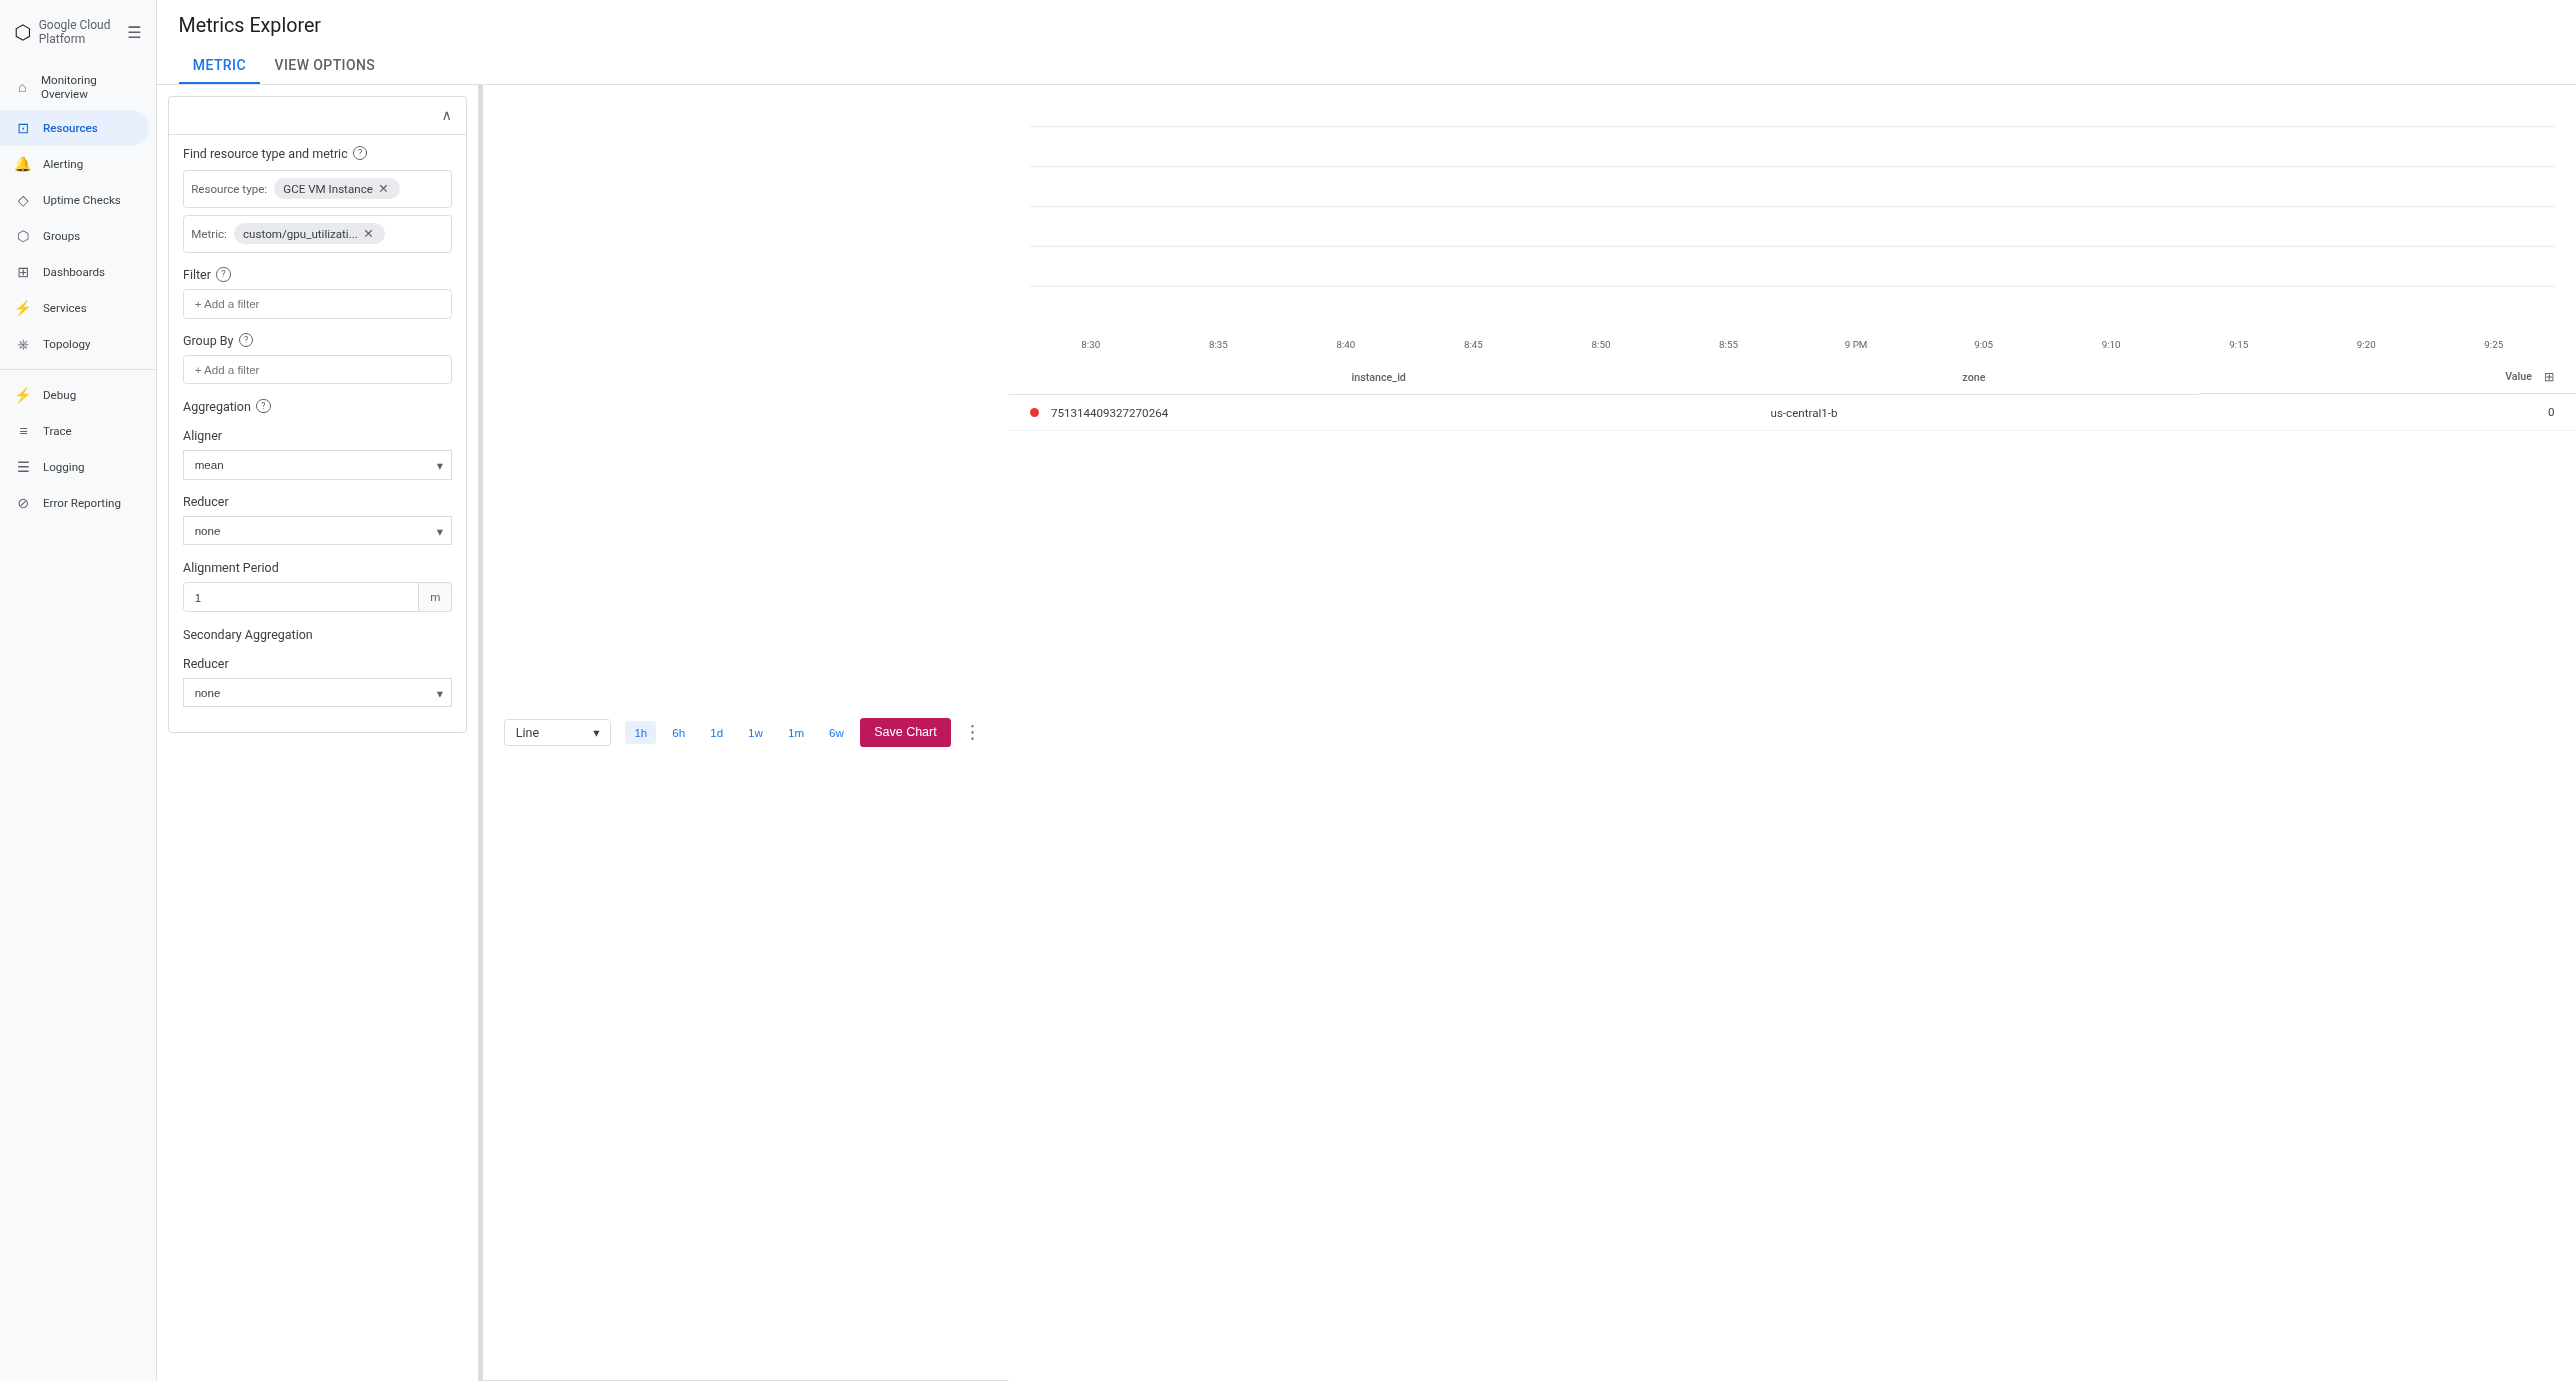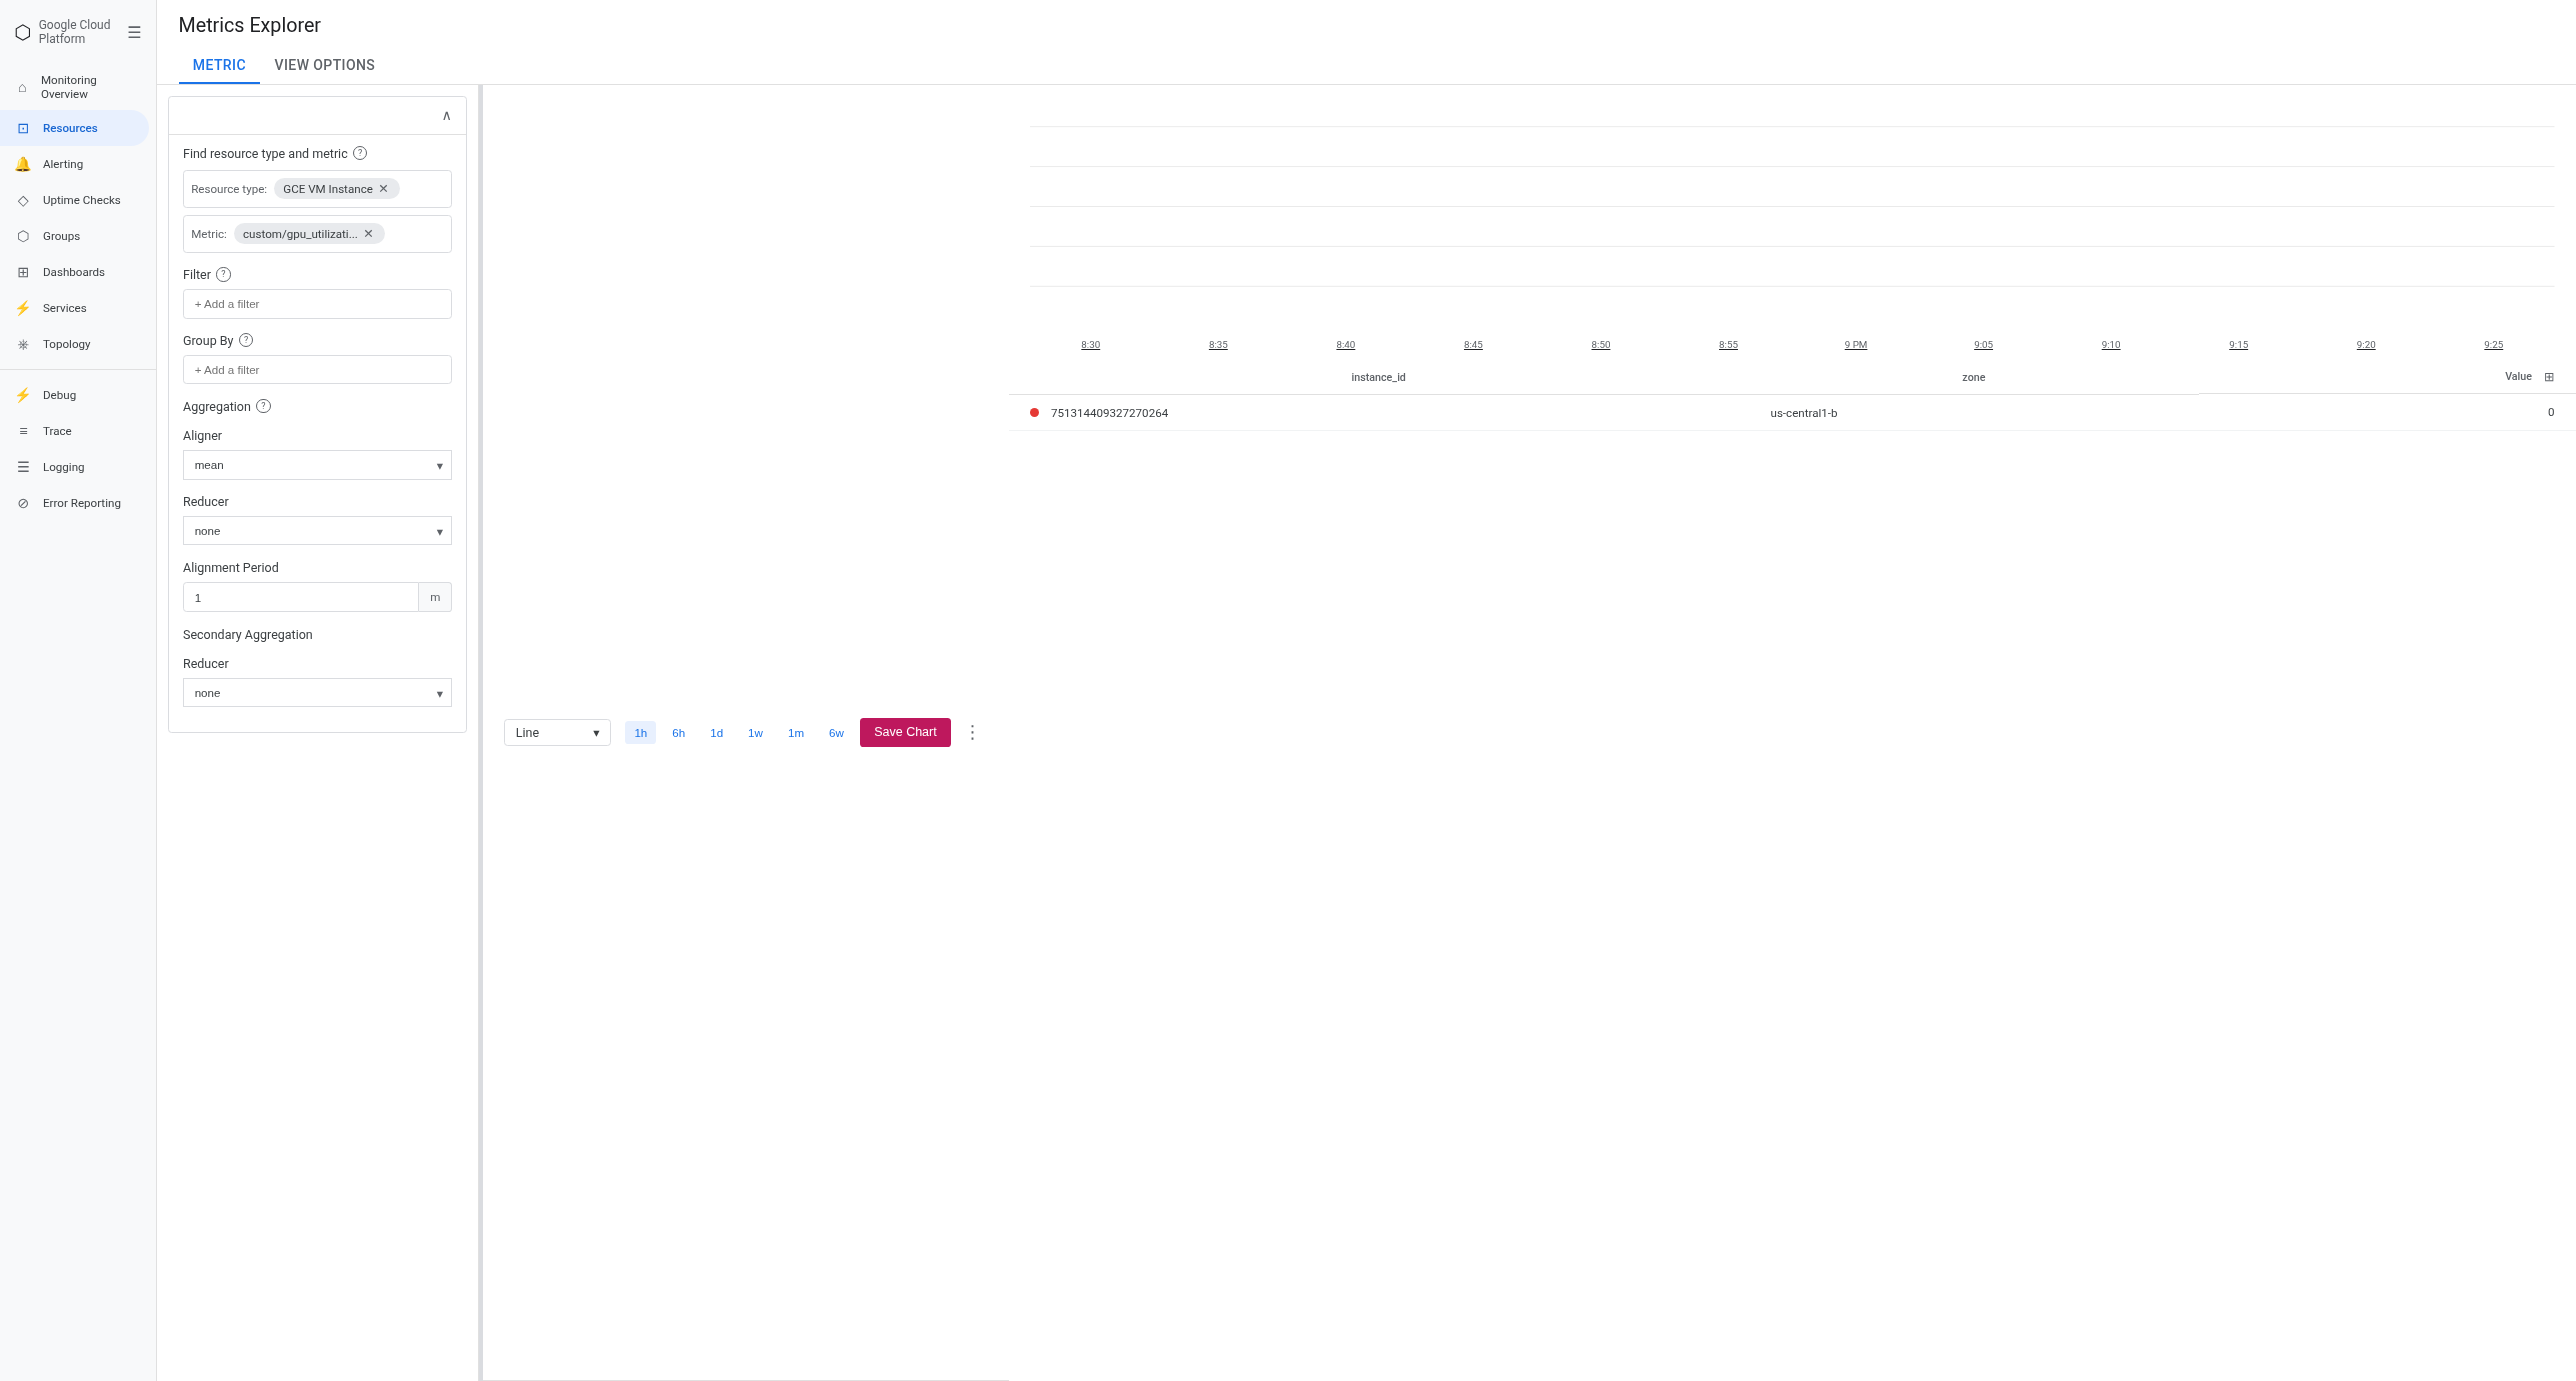--- a/index.html
+++ b/index.html
@@ -67,21 +67,21 @@
     .time-btn { padding: 5.4px 9px; font-size: 11.6px; color: #1a73e8; cursor: pointer; border-radius: 3.6px; font-weight: 500; border: none; background: none; }
     .time-btn.active { background: #e8f0fe; }
     .save-chart-btn { background: #be185d; color: #fff; border: none; border-radius: 3.6px; padding: 7.2px 14.3px; font-size: 12.5px; font-weight: 500; cursor: pointer; }
     .more-btn { width: 29px; height: 29px; display: flex; align-items: center; justify-content: center; cursor: pointer; border-radius: 50%; border: none; background: none; font-size: 18px; color: #5f6368; }
 
     
     .chart-area { flex: 1; position: relative; overflow: hidden; }
     .chart-svg-wrapper { width: 100%; height: 250px; padding: 14.3px 21.5px 0; }
 
     
-    .x-axis { display: flex; align-items: center; padding: 3.6px 21.5px; gap: 6px; overflow: hidden; text-decoration: underline; }
+    .x-axis { display: flex; align-items: center; padding: 3.6px 21.5px; gap: 6px; overflow: hidden; }
     .x-label { font-size: 9.8px; color: #5f6368; flex: 1; text-align: center; }
 
     
     .data-table { width: 100%; border-collapse: collapse; margin-top: 7.2px; }
     .data-table th { text-align: center; padding: 9px 21.5px; font-size: 10.7px; font-weight: 500; color: #5f6368; border-bottom: 0.9px solid #e0e0e0; }
     .data-table th:last-child { text-align: right; }
     .data-table td { padding: 10.7px 21.5px; font-size: 11.6px; color: #3c4043; border-bottom: 0.9px solid #f1f3f4; }
     .data-table td:last-child { text-align: right; }
     .dot-indicator { display: inline-block; width: 9px; height: 9px; border-radius: 50%; background: #e53935; margin-right: 9px; }
 

